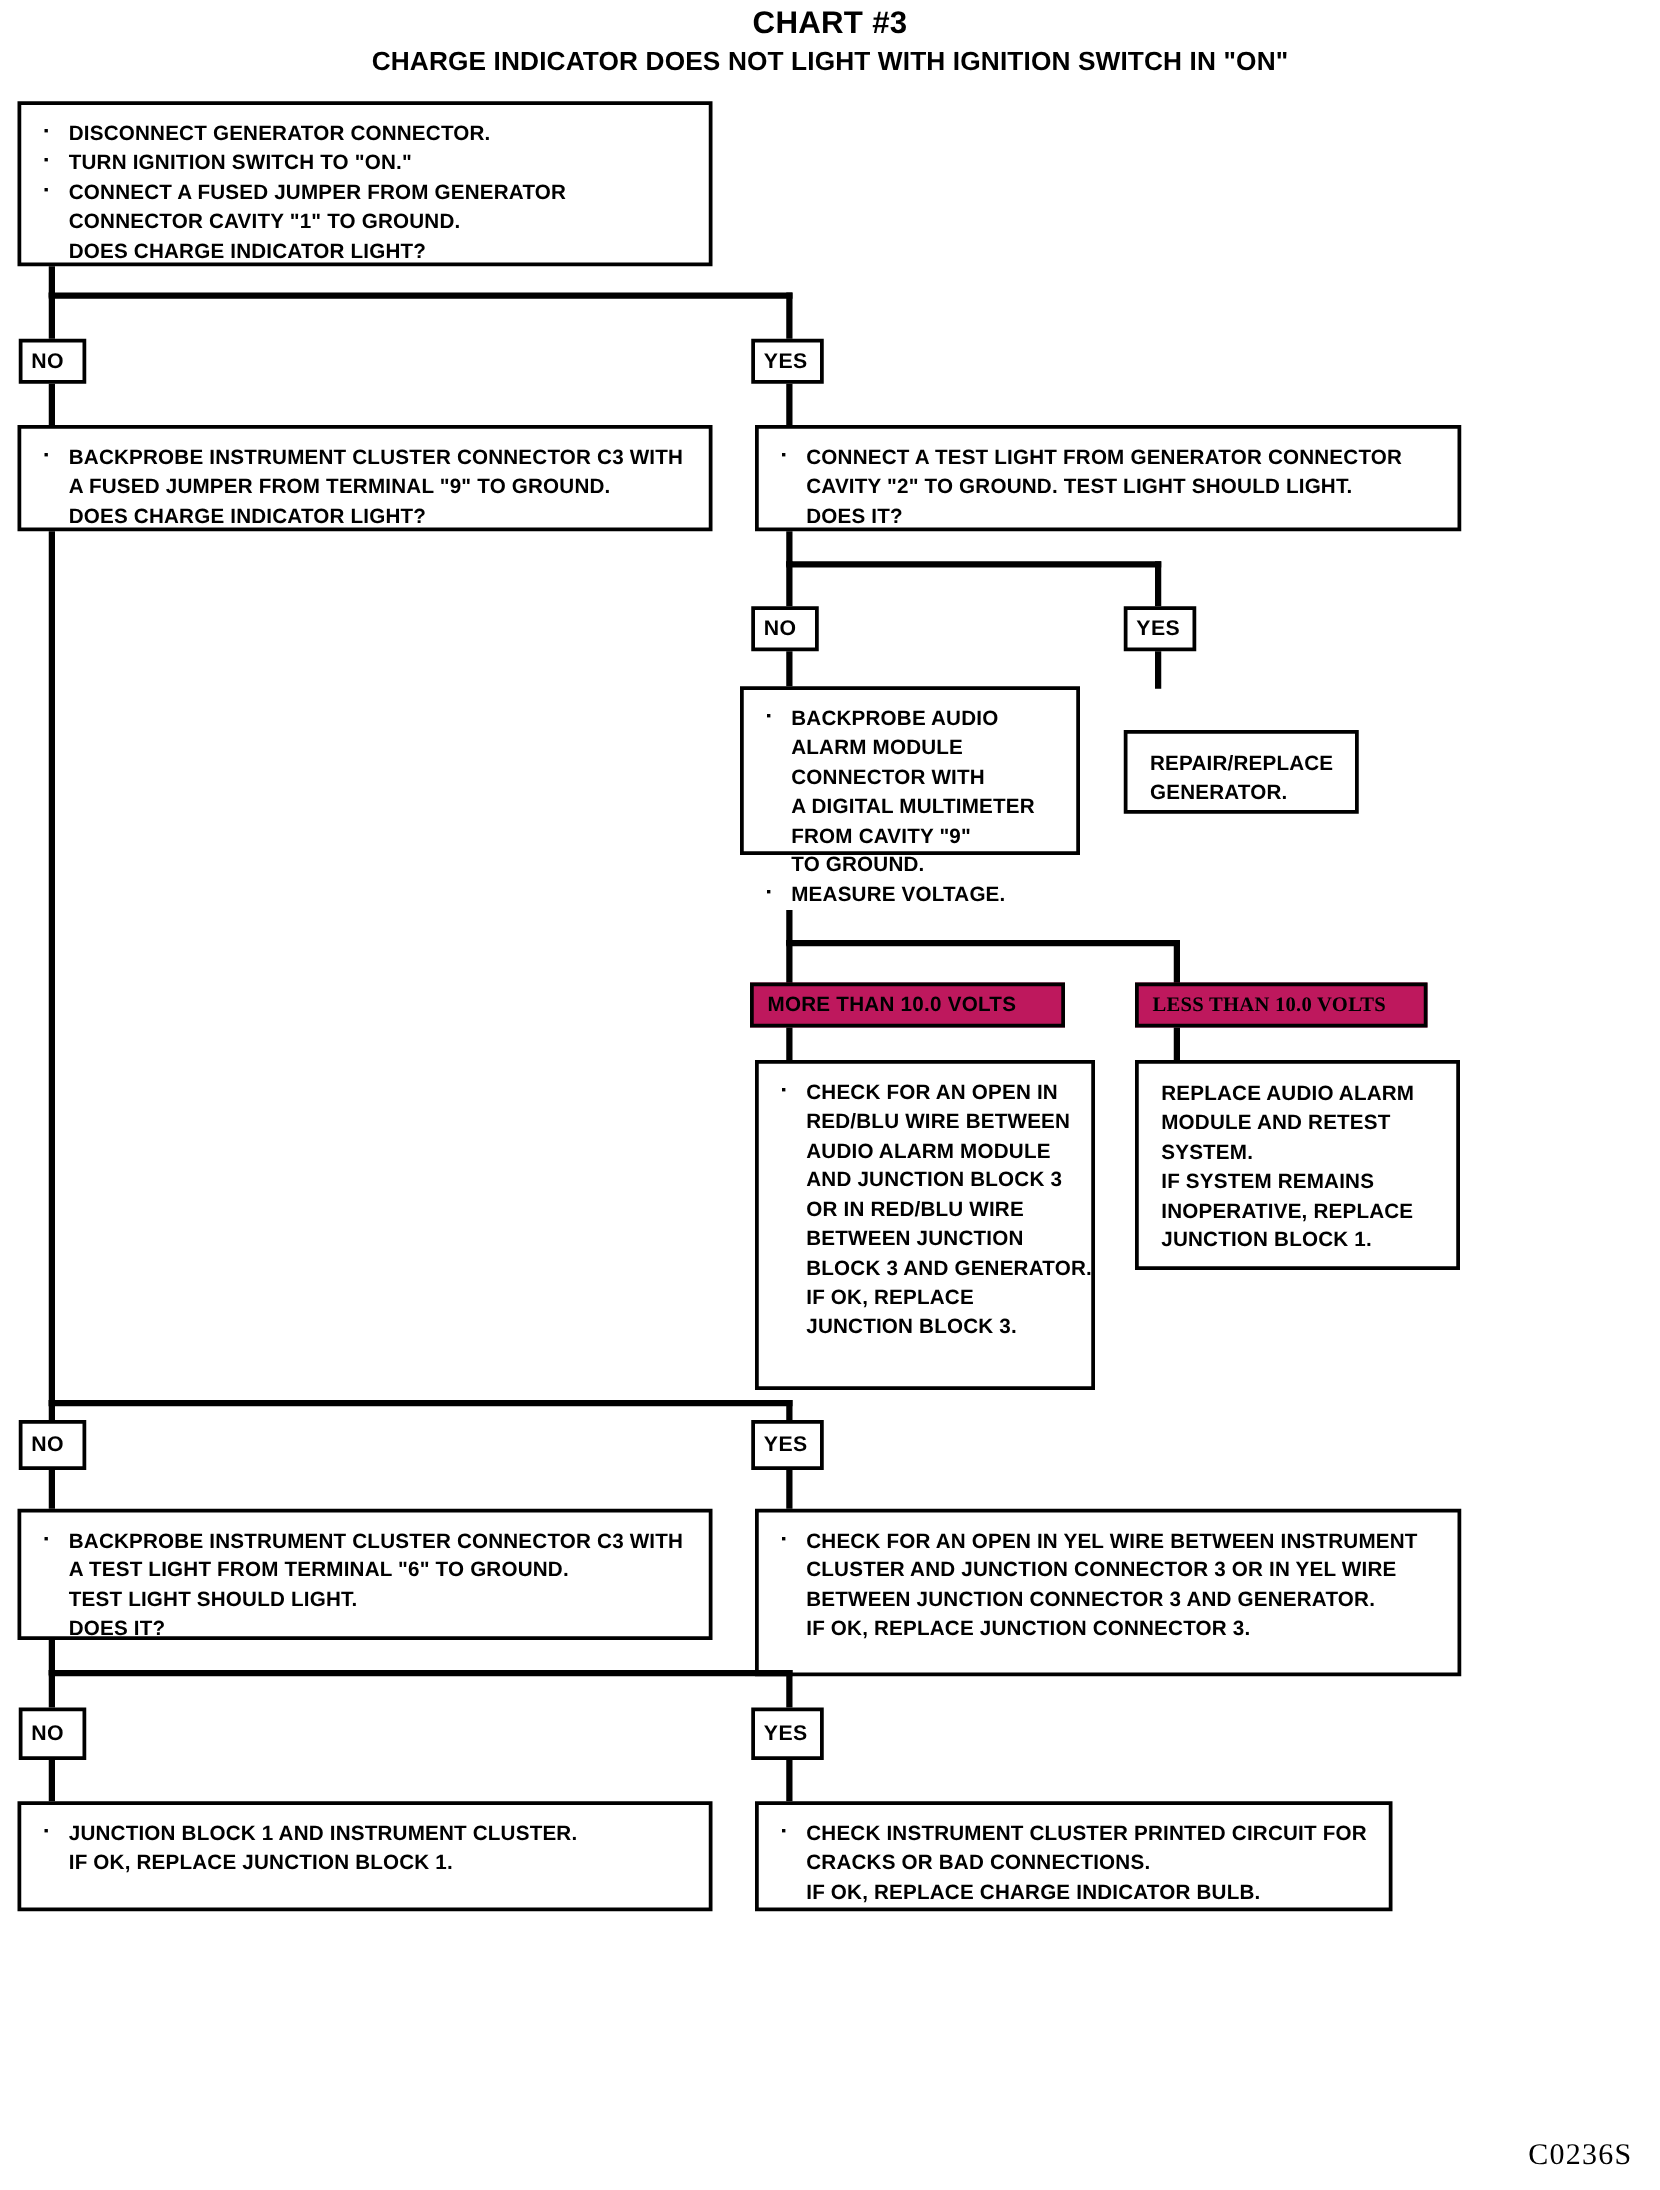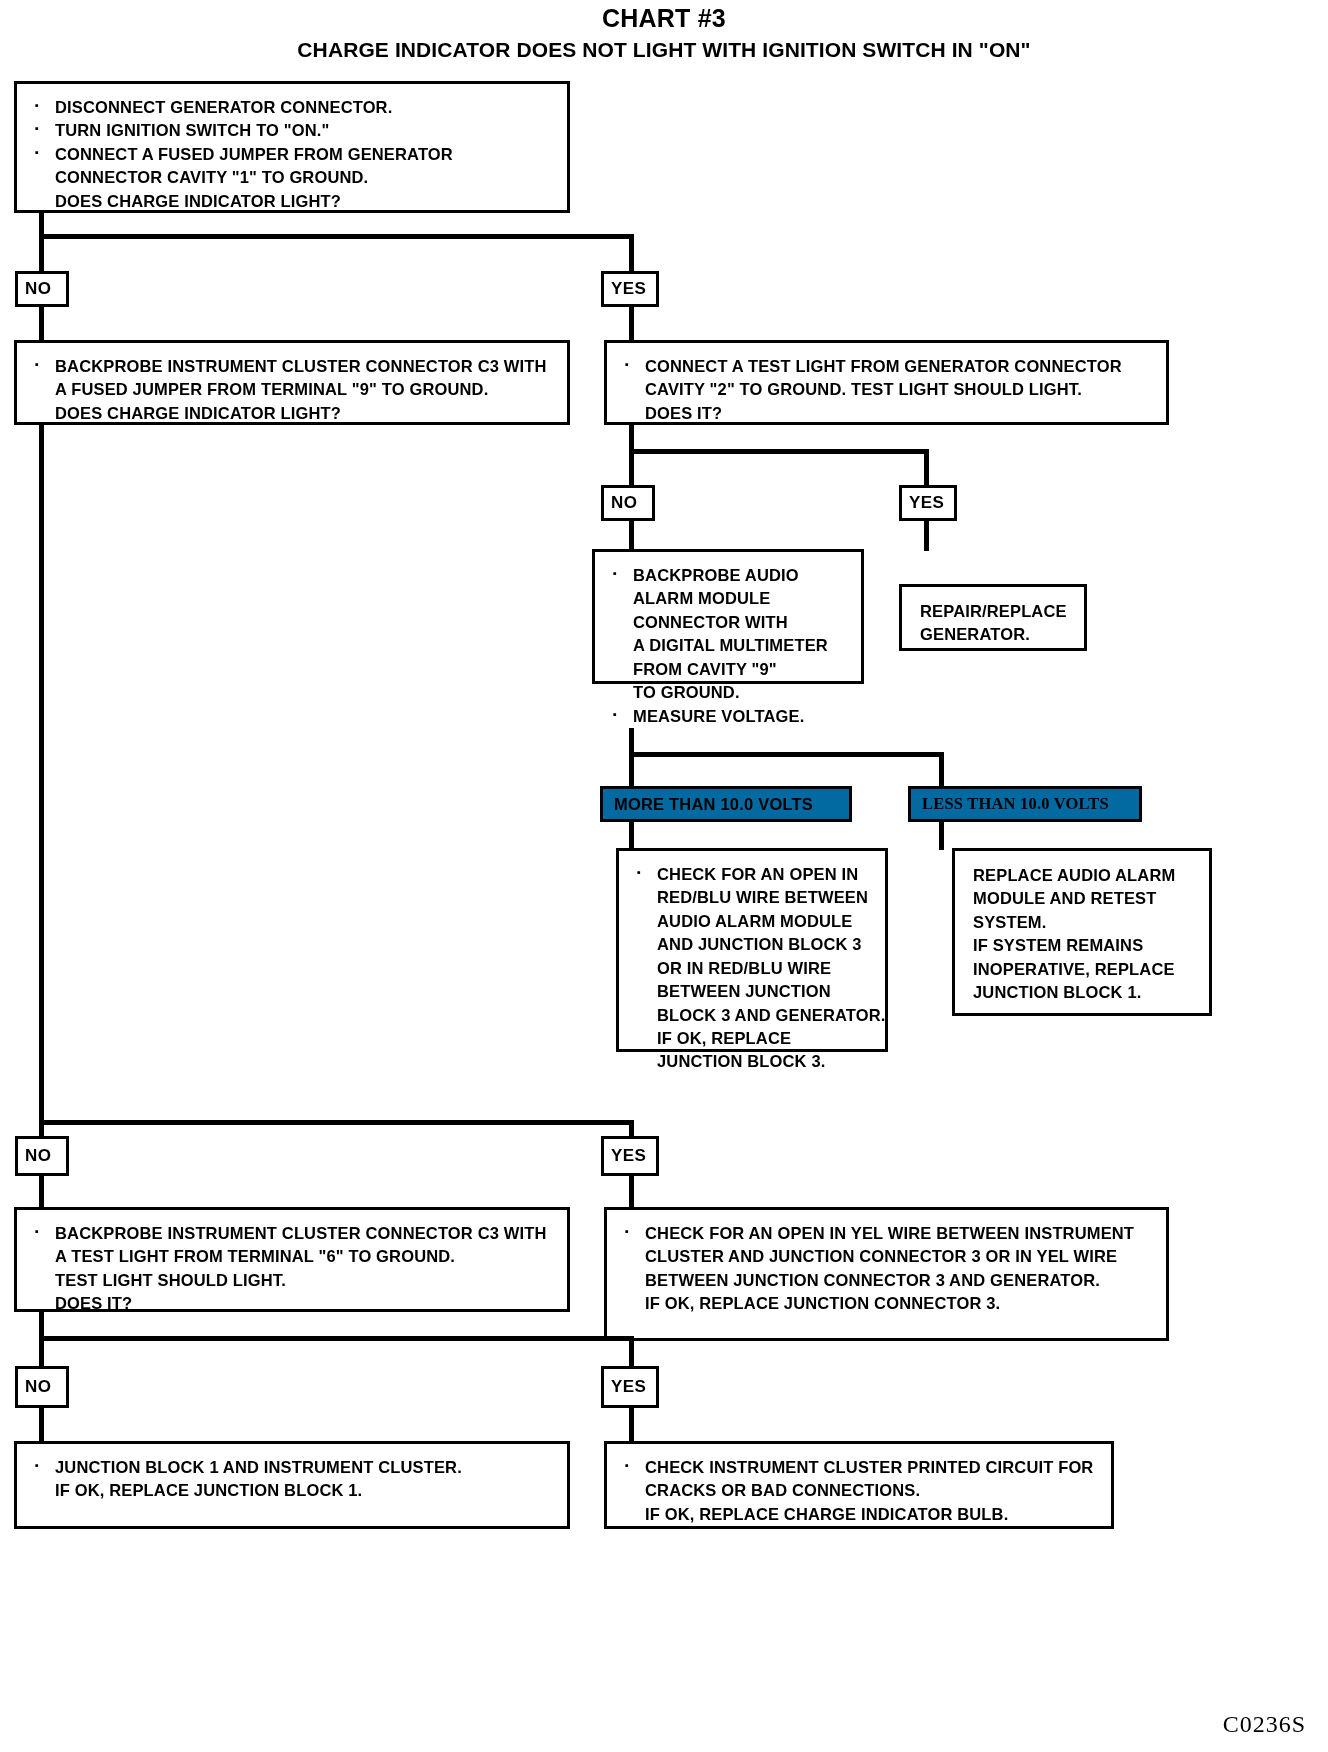--- a/index.html
+++ b/index.html
@@ -96,21 +96,21 @@
     display: flex;
     align-items: center;
     padding-left: 7px;
     letter-spacing: 0.4px;
   }
   
   .vtag {
     position: absolute;
     box-sizing: border-box;
     border: 3px solid #000;
-    background: #0369a1;
+    background: #be185d;
     font-size: 16.5px;
     font-weight: bold;
     color: #000;
     display: flex;
     align-items: center;
     padding-left: 11px;
     letter-spacing: 0.2px;
     white-space: nowrap;
   }
   
@@ -245,39 +245,39 @@
   <div class="vtag" style="left:600px; top:786px; width:252px; height:36px;">
     <span>MORE THAN 10.0 VOLTS</span>
   </div>
   <div class="vtag" style="left:908px; top:786px; width:234px; height:36px;font-family:Liberation Serif, serif;">
     <span>LESS THAN 10.0 VOLTS</span>
   </div>
 
   <div class="line" style="left:629px; top:822px; width:5px; height:28px;"></div>
   <div class="line" style="left:939px; top:822px; width:5px; height:28px;"></div>
 
-  <div class="box" style="left:604px; top:848px; width:272px; height:204px;margin-left:12px;">
+  <div class="box" style="left:604px; top:848px; width:272px; height:264px;">
     <div class="inner">
       <ul>
         <li>
           <span class="ln">CHECK FOR AN OPEN IN</span>
           <span class="ln">RED/BLU WIRE BETWEEN</span>
           <span class="ln">AUDIO ALARM MODULE</span>
           <span class="ln">AND JUNCTION BLOCK 3</span>
           <span class="ln">OR IN RED/BLU WIRE</span>
           <span class="ln">BETWEEN JUNCTION</span>
           <span class="ln">BLOCK 3 AND GENERATOR.</span>
           <span class="ln">IF OK, REPLACE</span>
           <span class="ln">JUNCTION BLOCK 3.</span>
         </li>
       </ul>
     </div>
   </div>
 
-  <div class="box plain" style="left:908px; top:848px; width:260px; height:168px;margin-left:44px;">
+  <div class="box plain" style="left:908px; top:848px; width:260px; height:168px;">
     <div class="inner">
       <span class="ln">REPLACE AUDIO ALARM</span>
       <span class="ln">MODULE AND RETEST</span>
       <span class="ln">SYSTEM.</span>
       <span class="ln">IF SYSTEM REMAINS</span>
       <span class="ln">INOPERATIVE, REPLACE</span>
       <span class="ln">JUNCTION BLOCK 1.</span>
     </div>
   </div>
 

